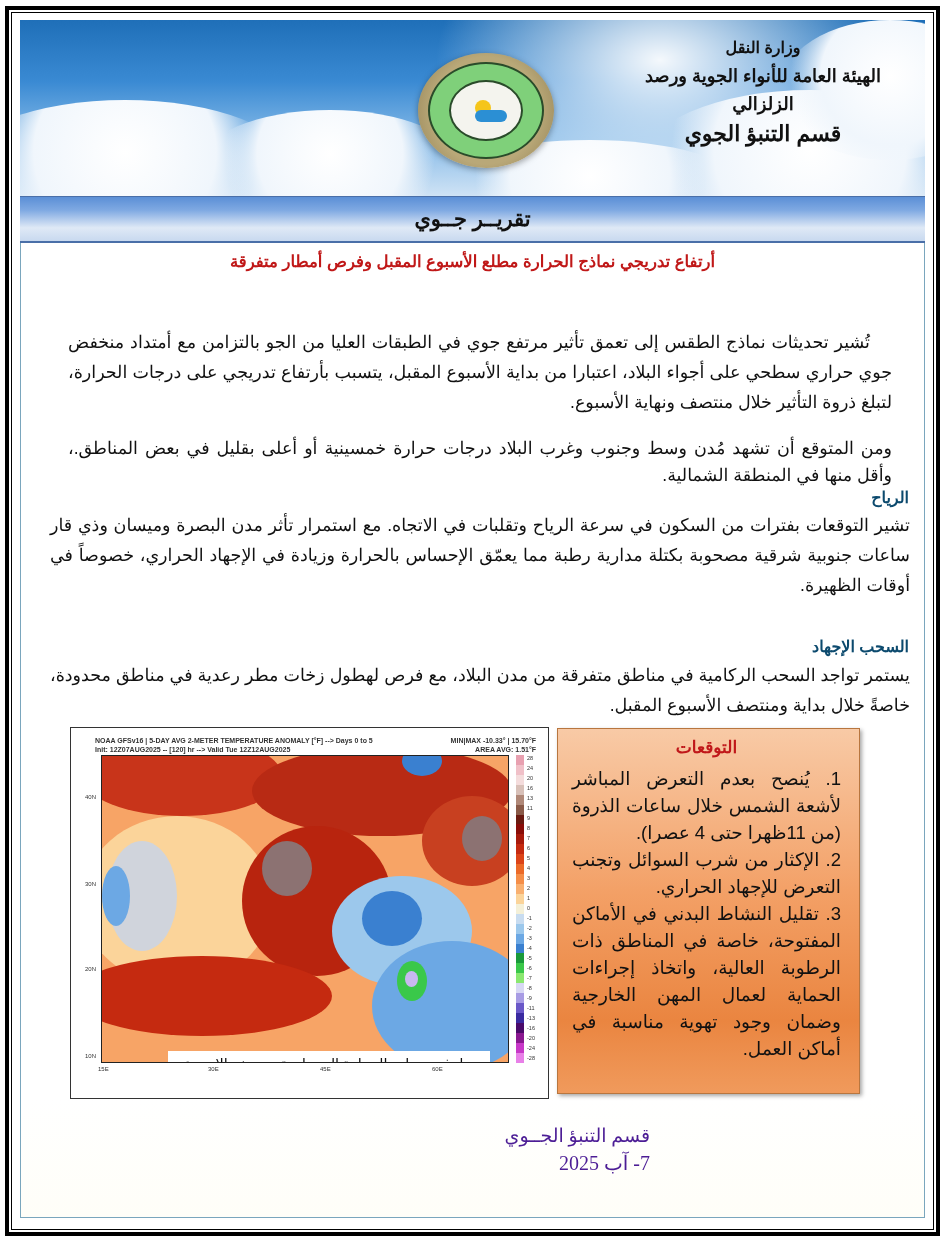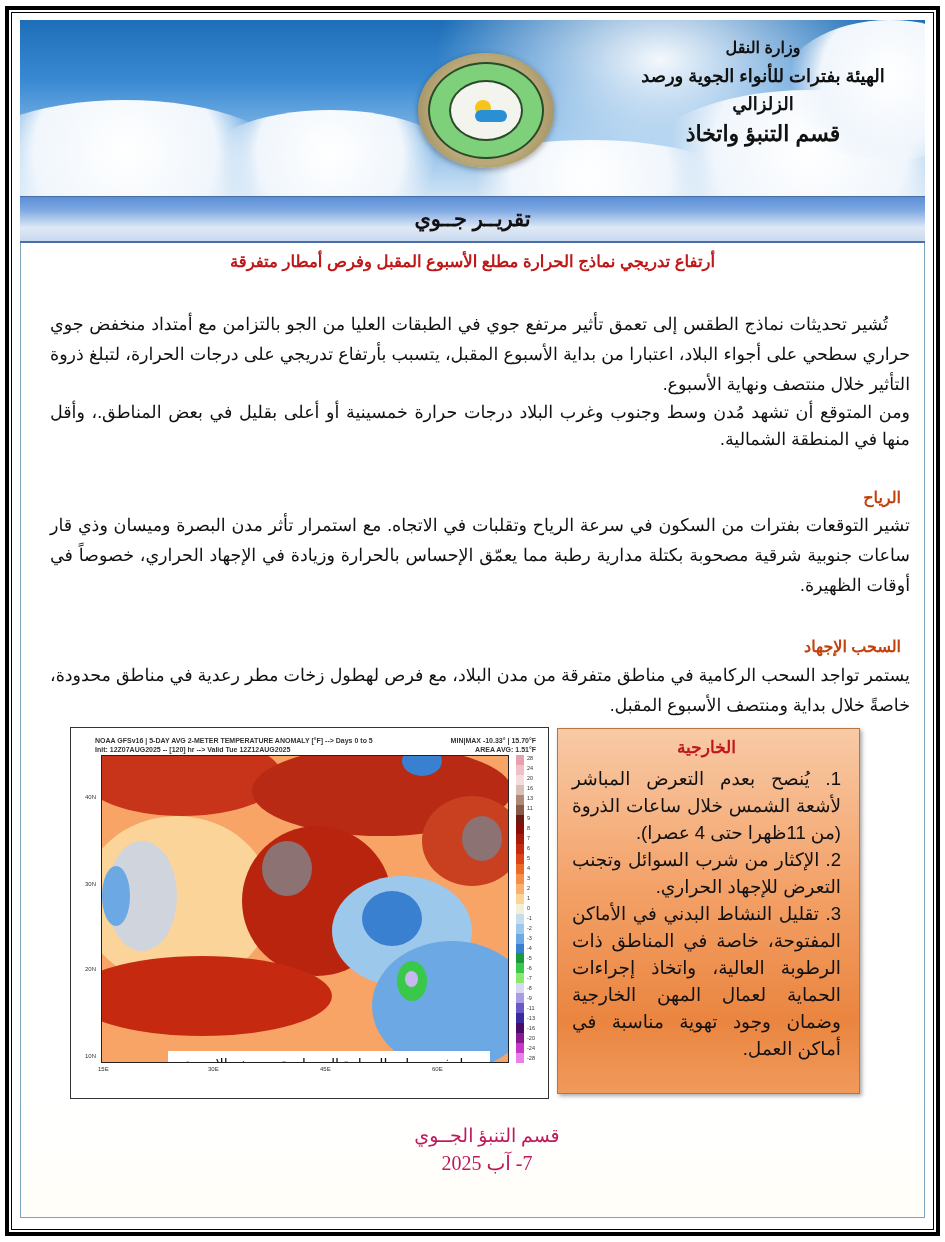--- a/index.html
+++ b/index.html
@@ -37,22 +37,22 @@
   .titlebar { position: absolute; left: 20px; top: 196px; width: 905px; height: 47px;
     background: linear-gradient(180deg, #5b8fd6 0%, #7fa9e2 30%, #dfe9f6 70%, #c8d9ef 100%);
     border-top: 1px solid #4a6fa8; border-bottom: 2px solid #4a6fa8; text-align: center; }
   .titlebar span { font-size: 21px; font-weight: bold; color: #111; line-height: 44px; direction: rtl; display: inline-block; }
 
   .headline { position: absolute; left: 60px; top: 252px; width: 825px; text-align: center; direction: rtl;
     color: #c01818; font-weight: bold; font-size: 16.5px; }
 
   .para { position: absolute; left: 50px; width: 860px; direction: rtl; text-align: justify;
     font-size: 17.5px; line-height: 30px; color: #111; }
-  .para p { margin: 0; }
-  .sec-head { position: absolute; right: 44px; direction: rtl; color: #c2410c; font-weight: bold; font-size: 16px; }
+  .para p { margin: 18px; }
+  .sec-head { position: absolute; right: 36px; direction: rtl; color: #0c4a6e; font-weight: bold; font-size: 16px; }
 
   
   .fig { position: absolute; left: 70px; top: 727px; width: 479px; height: 372px; border: 1.5px solid #333; background: #fff; }
   .fig-hdr { position: absolute; left: 24px; top: 8px; font-size: 7px; font-weight: bold; color: #333; line-height: 9px; }
   .fig-hdr-r { position: absolute; right: 12px; top: 8px; font-size: 7px; font-weight: bold; color: #333; line-height: 9px; text-align: right; }
   .map { position: absolute; left: 30px; top: 27px; width: 408px; height: 308px; border: 1px solid #222; overflow: hidden; background: #f7a466; }
   .blob { position: absolute; border-radius: 50%; }
   .lat-tick { position: absolute; left: 14px; font-size: 6px; color: #333; }
   .lon-tick { position: absolute; top: 338px; font-size: 6px; color: #333; }
   .cbar { position: absolute; left: 445px; top: 27px; width: 8px; height: 308px; }
@@ -62,43 +62,43 @@
   .map-caption { position: absolute; left: 66px; top: 295px; width: 322px; height: 26px; background: #fff; direction: rtl; text-align: center;
     font-size: 14.5px; line-height: 26px; color: #111; }
 
   
   .warn { position: absolute; left: 557px; top: 728px; width: 303px; height: 366px;
     background: linear-gradient(180deg, #f8caa6 0%, #f3a066 45%, #ea8540 80%, #f09a5c 100%);
     border: 1px solid #b8763f; box-shadow: 2px 2px 4px rgba(0,0,0,0.35); direction: rtl; padding: 6px 18px 0 14px; }
   .warn-title { text-align: center; color: #c0181a; font-weight: bold; font-size: 17px; line-height: 26px; margin-bottom: 4px; }
   .warn-item { font-size: 18.5px; line-height: 27px; color: #111; text-align: justify; text-align-last: right; }
 
-  .footer { position: absolute; left: 312px; top: 1123px; width: 350px; text-align: center; direction: rtl; font-family: "Liberation Serif", serif; color: #be185d; }
+  .footer { position: absolute; left: 300px; top: 1123px; width: 350px; direction: rtl; font-family: "Liberation Serif", serif; color: #4c1d95; }
   .footer-1 { font-size: 19px; line-height: 26px; }
   .footer-2 { font-size: 20px; line-height: 28px; }
 </style>
 </head>
 <body>
 
 <div class="frame-outer"></div>
 <div class="frame-inner"></div>
 <div class="page"></div>
 
 <div class="banner">
   <div class="cloud" style="left:-60px;top:80px;width:330px;height:130px;"></div>
   <div class="cloud" style="left:180px;top:90px;width:260px;height:110px;"></div>
   <div class="cloud" style="left:420px;top:120px;width:300px;height:90px;"></div>
   <div class="cloud" style="left:620px;top:70px;width:340px;height:150px;"></div>
   <div class="cloud" style="left:760px;top:0px;width:220px;height:140px;"></div>
 
 
   <div class="ar-block">
     <div class="ar-line1">وزارة النقل</div>
-    <div class="ar-line2">الهيئة بفترات للأنواء الجوية ورصد الزلزالي</div>
-    <div class="ar-line3">قسم التنبؤ واتخاذ</div>
+    <div class="ar-line2">الهيئة العامة للأنواء الجوية ورصد الزلزالي</div>
+    <div class="ar-line3">قسم التنبؤ الجوي</div>
   </div>
 </div>
 
 <div class="logo">
   <div class="logo-ring">
     <div class="logo-core">
       <div class="logo-sun"></div>
       <div class="logo-cloud"></div>
     </div>
   </div>
@@ -222,21 +222,21 @@
       <span style="height: 10px;">-11</span>
       <span style="height: 10px;">-13</span>
       <span style="height: 10px;">-16</span>
       <span style="height: 10px;">-20</span>
       <span style="height: 10px;">-24</span>
       <span style="height: 10px;">-28</span>
     </div>
 </div>
 
 <div class="warn">
-  <div class="warn-title">الخارجية</div>
+  <div class="warn-title">التوقعات</div>
   <div class="warn-item">1.  يُنصح بعدم التعرض المباشر لأشعة الشمس خلال ساعات الذروة (من 11ظهرا حتى 4 عصرا).</div>
   <div class="warn-item">2. الإكثار من شرب السوائل وتجنب التعرض للإجهاد الحراري.</div>
   <div class="warn-item">3.  تقليل النشاط البدني في الأماكن المفتوحة، خاصة في المناطق ذات الرطوبة العالية، واتخاذ إجراءات الحماية لعمال المهن الخارجية وضمان وجود تهوية مناسبة في أماكن العمل.</div>
 </div>
 
 <div class="footer">
   <div class="footer-1">قسم التنبؤ الجــوي</div>
   <div class="footer-2">7- آب 2025</div>
 </div>
 

